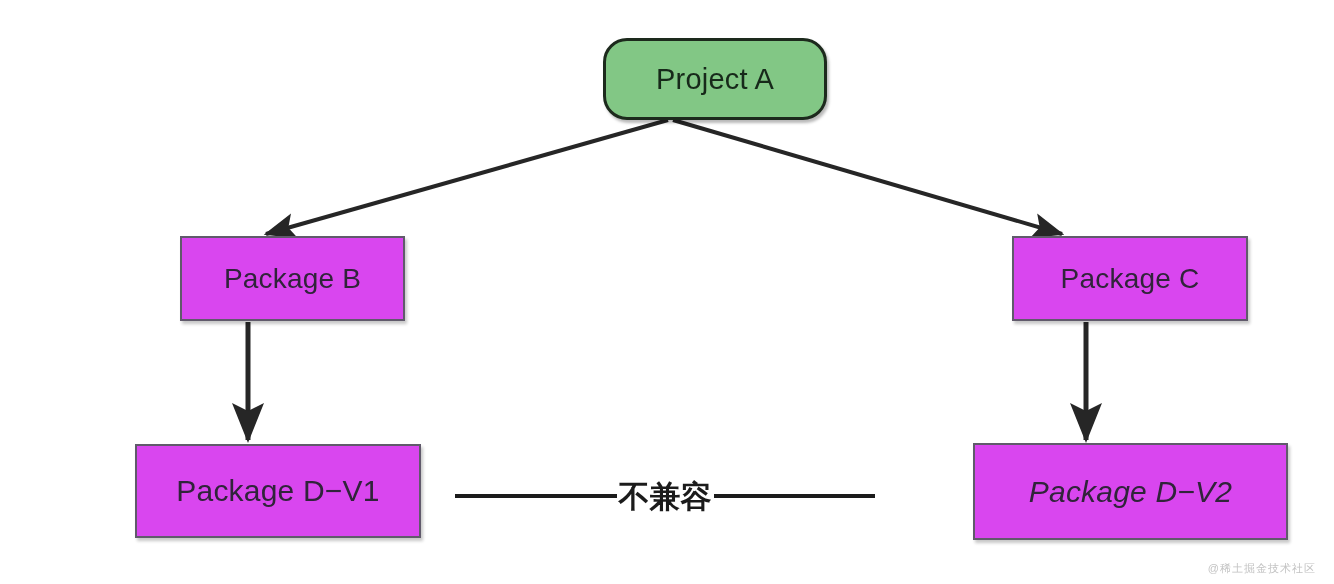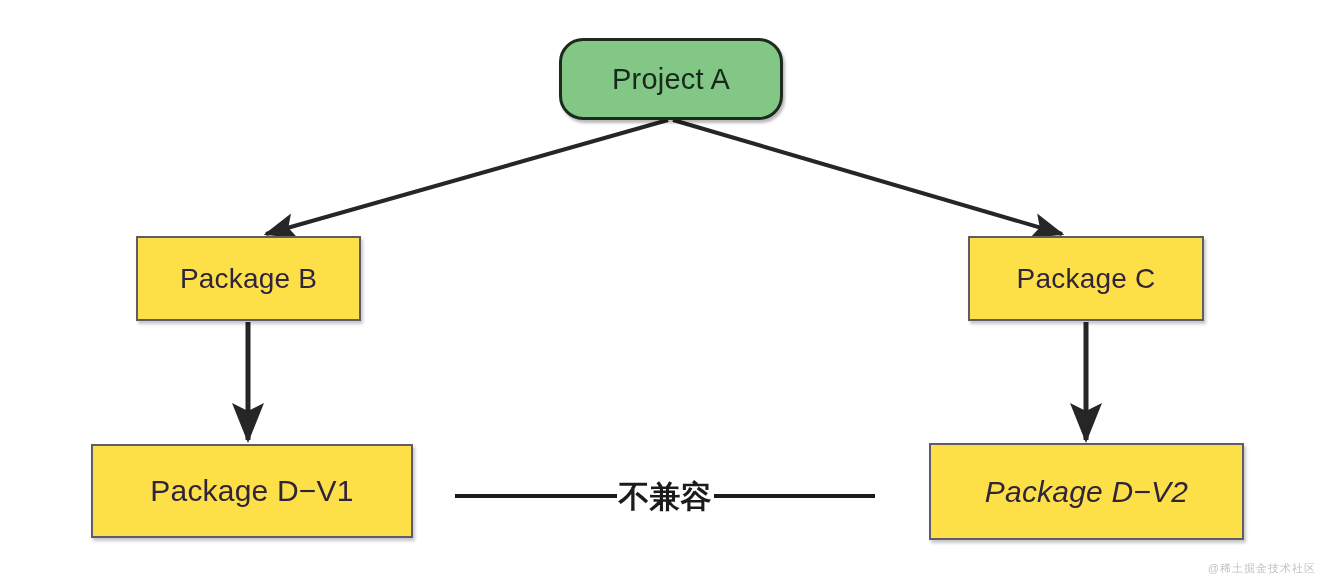--- a/index.html
+++ b/index.html
@@ -26,49 +26,50 @@
     pointer-events: none;
   }
   .node {
     position: absolute;
     box-sizing: border-box;
     display: flex;
     align-items: center;
     justify-content: center;
     text-align: left;
     z-index: 2;
+    margin-left: 44px;
   }
   .node-root {
     left: 559px;
     top: 38px;
     width: 224px;
     height: 82px;
     background: #82c785;
     border: 3px solid #1d2a1d;
     border-radius: 24px;
     box-shadow: 2px 3px 3px rgba(0,0,0,0.28);
   }
   .node-root .node-label {
     font-size: 29px;
     color: #17291a;
     letter-spacing: 0.2px;
   }
   .node-pkg {
-    background: #fde047;
+    background: #d946ef;
     border: 2px solid #605a6b;
     box-shadow: 2px 3px 3px rgba(0,0,0,0.22);
   }
   .node-pkg .node-label {
     font-size: 28px;
     color: #30243a;
     letter-spacing: 0.2px;
   }
   .node-b  { left: 136px; top: 236px; width: 225px; height: 85px; }
   .node-c  { left: 968px; top: 236px; width: 236px; height: 85px; }
-  .node-d1 { left: 91px;  top: 444px; width: 322px; height: 94px; }
+  .node-d1 { left: 91px;  top: 444px; width: 286px; height: 94px; }
   .node-d2 { left: 929px; top: 443px; width: 315px; height: 97px; font-style: italic; }
   .node-d1 .node-label, .node-d2 .node-label { font-size: 30px; }
 
   .incompat {
     position: absolute;
     left: 455px;
     top: 473px;
     width: 420px;
     height: 46px;
     display: flex;

